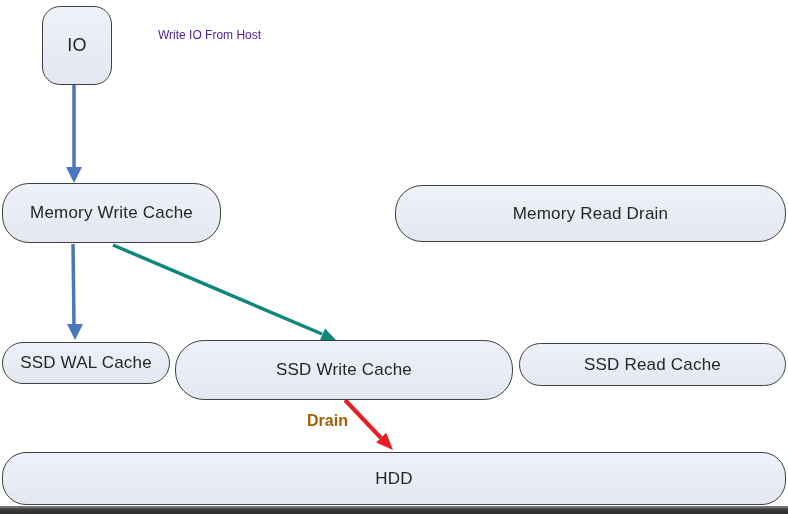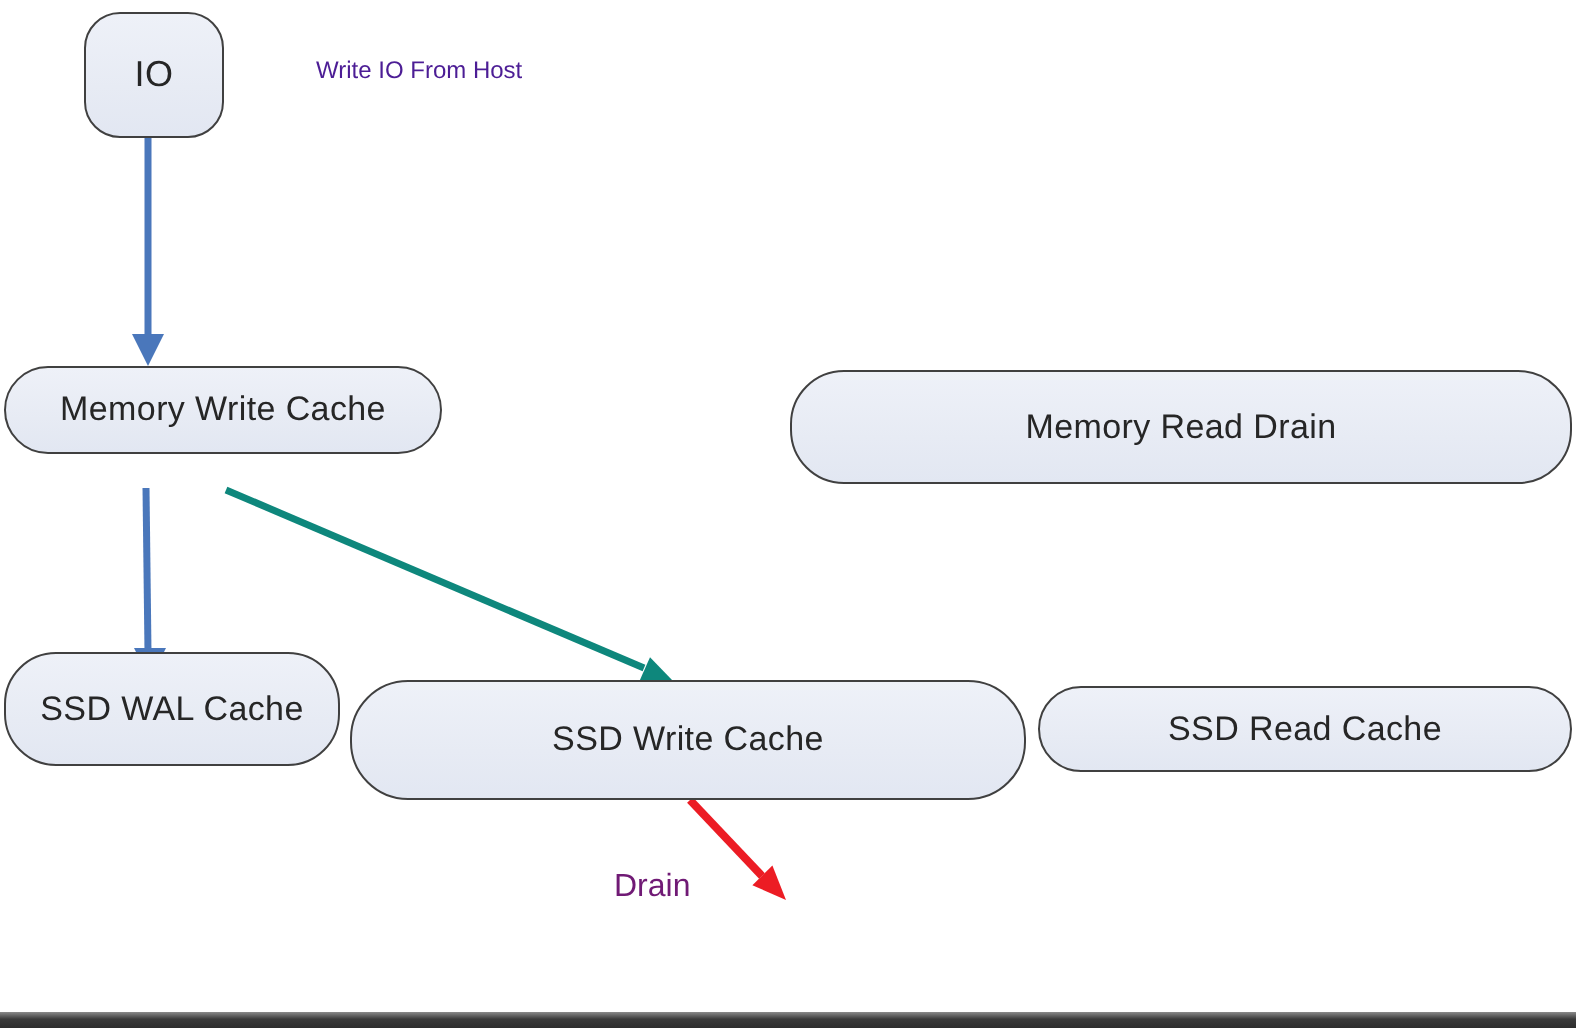--- a/index.html
+++ b/index.html
@@ -29,34 +29,34 @@
     background: linear-gradient(180deg, #eef1f8 0%, #e7ebf4 60%, #e2e7f2 100%);
     border: 1.6px solid #404040;
     display: flex;
     align-items: center;
     justify-content: center;
     color: #262626;
     font-size: 17px;
     letter-spacing: 0.2px;
   }
   .node-io {
-    left: 42px; top: 6px; width: 70px; height: 63px;
+    left: 42px; top: 6px; width: 70px; height: 79px;
     border-radius: 18px;
     font-size: 18px;
   }
   .node-memory-write {
-    left: 2px; top: 183px; width: 219px; height: 44px;
+    left: 2px; top: 183px; width: 219px; height: 60px;
     border-radius: 27px;
   }
   .node-memory-read {
     left: 395px; top: 185px; width: 391px; height: 57px;
     border-radius: 27px;
   }
   .node-ssd-wal {
-    left: 2px; top: 326px; width: 168px; height: 57px;
+    left: 2px; top: 342px; width: 168px; height: 42px;
     border-radius: 26px;
     text-align: right;
   }
   .node-ssd-write {
     left: 175px; top: 340px; width: 338px; height: 60px;
     border-radius: 29px;
     justify-content: center;
   }
   .node-ssd-read {
     left: 519px; top: 343px; width: 267px; height: 43px;
@@ -68,24 +68,24 @@
   }
   .annotation {
     position: absolute;
     color: #4c1d95;
     font-size: 12px;
     white-space: nowrap;
   }
   .annotation-host { left: 158px; top: 28px; }
   .annotation-destage { left: 285px; top: 261px; }
   .annotation-drain {
-    left: 307px; top: 435px;
-    font-weight: normal;
+    left: 307px; top: 412px;
+    font-weight: bold;
     font-size: 16px;
-    color: #701a75;
+    color: #a16207;
   }
   .bottom-bar {
     position: absolute;
     left: 0; top: 506px;
     width: 788px; height: 8px;
     background: linear-gradient(180deg, #8a8a8a 0%, #3a3a3a 45%, #2d2d2d 100%);
   }
   .edge { fill: none; }
 </style>
 </head>
@@ -133,20 +133,23 @@
   </div>
 
   <div class="node node-ssd-write">
     <span>SSD Write Cache</span>
   </div>
 
   <div class="node node-ssd-read">
     <span>SSD Read Cache</span>
   </div>
 
+  <div class="node node-hdd">
+    <span>HDD</span>
+  </div>
 
   <div class="annotation annotation-host">Write IO From Host</div>
 
 
   <div class="annotation annotation-drain">Drain</div>
 
   <div class="bottom-bar"></div>
 
 </div>
 

